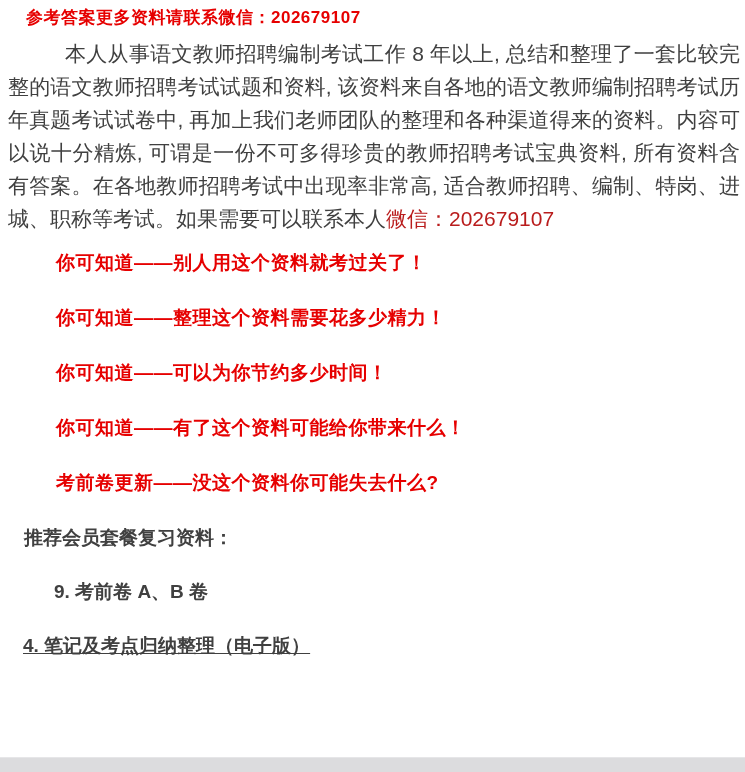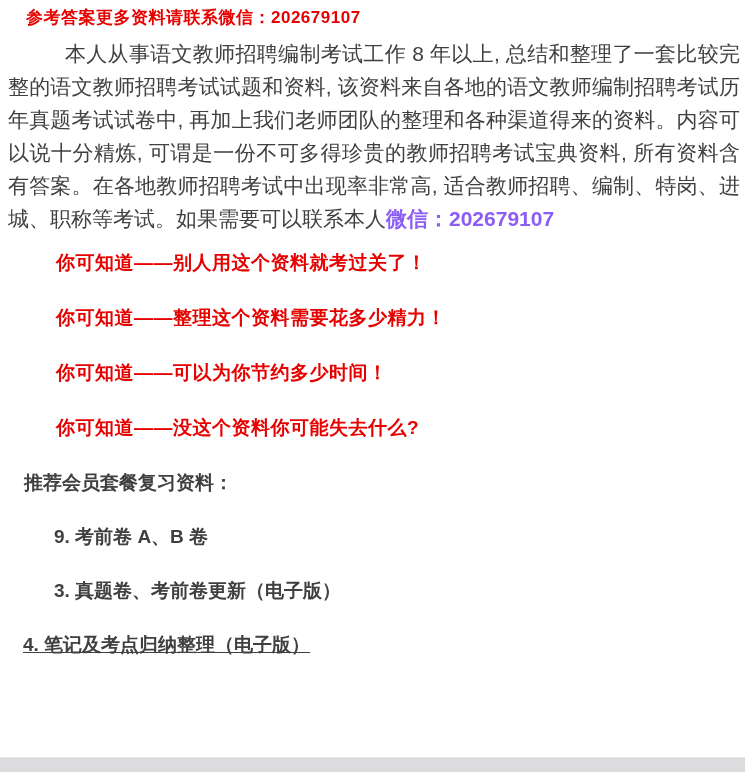--- a/index.html
+++ b/index.html
@@ -24,22 +24,22 @@
   }
   .intro-paragraph {
     margin: 9px 5px 0 8px;
     font-size: 21px;
     line-height: 33px;
     color: #404040;
     text-align: justify;
     text-indent: 57px;
   }
   .red-inline {
-    color: #8b5cf6;
-    font-weight: bold;
+    color: #b91c1c;
+    font-weight: normal;
     margin-top: 20px;
   }
   .slogan-list {
     margin: 0;
     padding: 0;
   }
   .slogan-line {
     margin: 0 12px 31px 56px;
     font-size: 19px;
     font-weight: bold;
@@ -87,24 +87,24 @@
 <body>
 
 <div class="contact-header">参考答案更多资料请联系微信：202679107</div>
 
 <p class="intro-paragraph"><span>本人从事语文教师招聘编制考试工作 8 年以上, 总结和整理了一套比较完整的语文教师招聘考试试题和资料, 该资料来自各地的语文教师编制招聘考试历年真题考试试卷中, 再加上我们老师团队的整理和各种渠道得来的资料。内容可以说十分精炼, 可谓是一份不可多得珍贵的教师招聘考试宝典资料, 所有资料含有答案。在各地教师招聘考试中出现率非常高, 适合教师招聘、编制、特岗、进城、职称等考试。如果需要可以联系本人</span><span class="red-inline">微信：202679107</span></p>
 
 <div class="slogan-list">
   <div class="slogan-line first">你可知道——别人用这个资料就考过关了！</div>
   <div class="slogan-line">你可知道——整理这个资料需要花多少精力！</div>
   <div class="slogan-line">你可知道——可以为你节约多少时间！</div>
-  <div class="slogan-line">你可知道——没这个资料你可能失去什么?</div>
+  <div class="slogan-line">你可知道——有了这个资料可能给你带来什么！</div>
+  <div class="slogan-line">考前卷更新——没这个资料你可能失去什么?</div>
 </div>
 
 <div class="recommend-heading">推荐会员套餐复习资料：</div>
 
 <div class="package-list">
   <div class="package-item">9. 考前卷 A、B 卷</div>
-  <div class="package-item">3. 真题卷、考前卷更新（电子版）</div>
   <div class="package-item flush">4. 笔记及考点归纳整理（电子版）</div>
 </div>
 
 <div class="hscrollbar"></div>
 
 </body></html>

